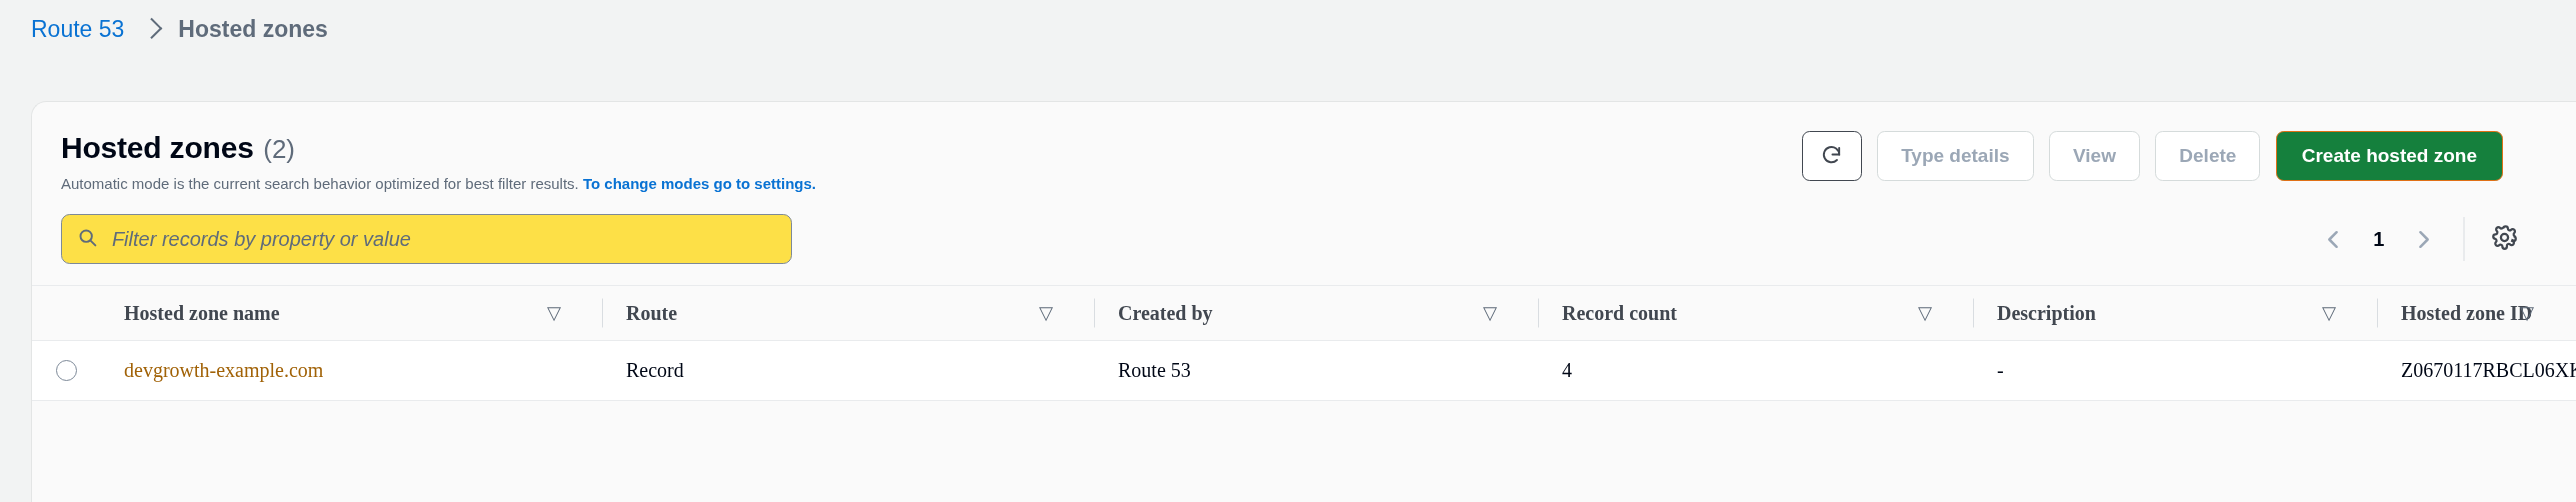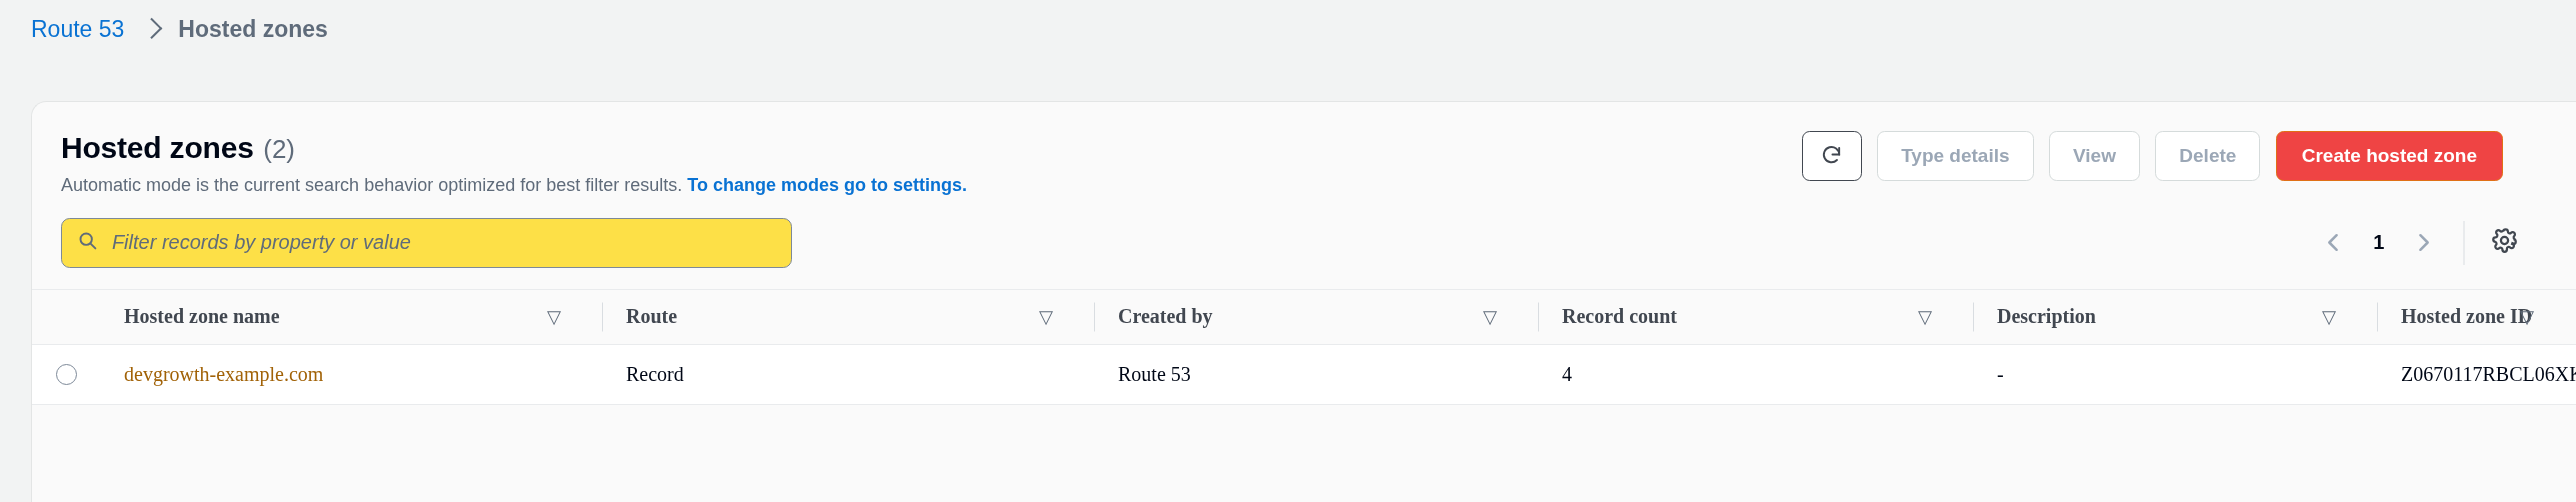--- a/index.html
+++ b/index.html
@@ -73,21 +73,21 @@
     color: #000716;
     letter-spacing: -0.2px;
   }
   .title-count {
     font-size: 26px;
     color: #5f6b7a;
     font-weight: normal;
   }
   .subtitle {
     margin-top: 8.7px;
-    font-size: 18px;
+    font-size: 15px;
     color: #5f6b7a;
     line-height: 1.3;
   }
   .subtitle a {
     color: #0972d3;
     text-decoration: none;
     font-weight: bold;
   }
 
   
@@ -116,21 +116,21 @@
     color: #414750;
   }
   .btn-icon svg { display: block; }
   .btn-disabled {
     border: 1.9px solid #d5dbdb;
     color: #9ba7b6;
     padding: 0 23px;
     cursor: default;
   }
   .btn-primary {
-    background: #ef4444;
+    background: #15803d;
     border: 1.9px solid #e07016;
     color: #ffffff;
     padding: 0 25px;
   }
 
   
   .filter-row {
     display: flex;
     align-items: center;
     justify-content: space-between;

